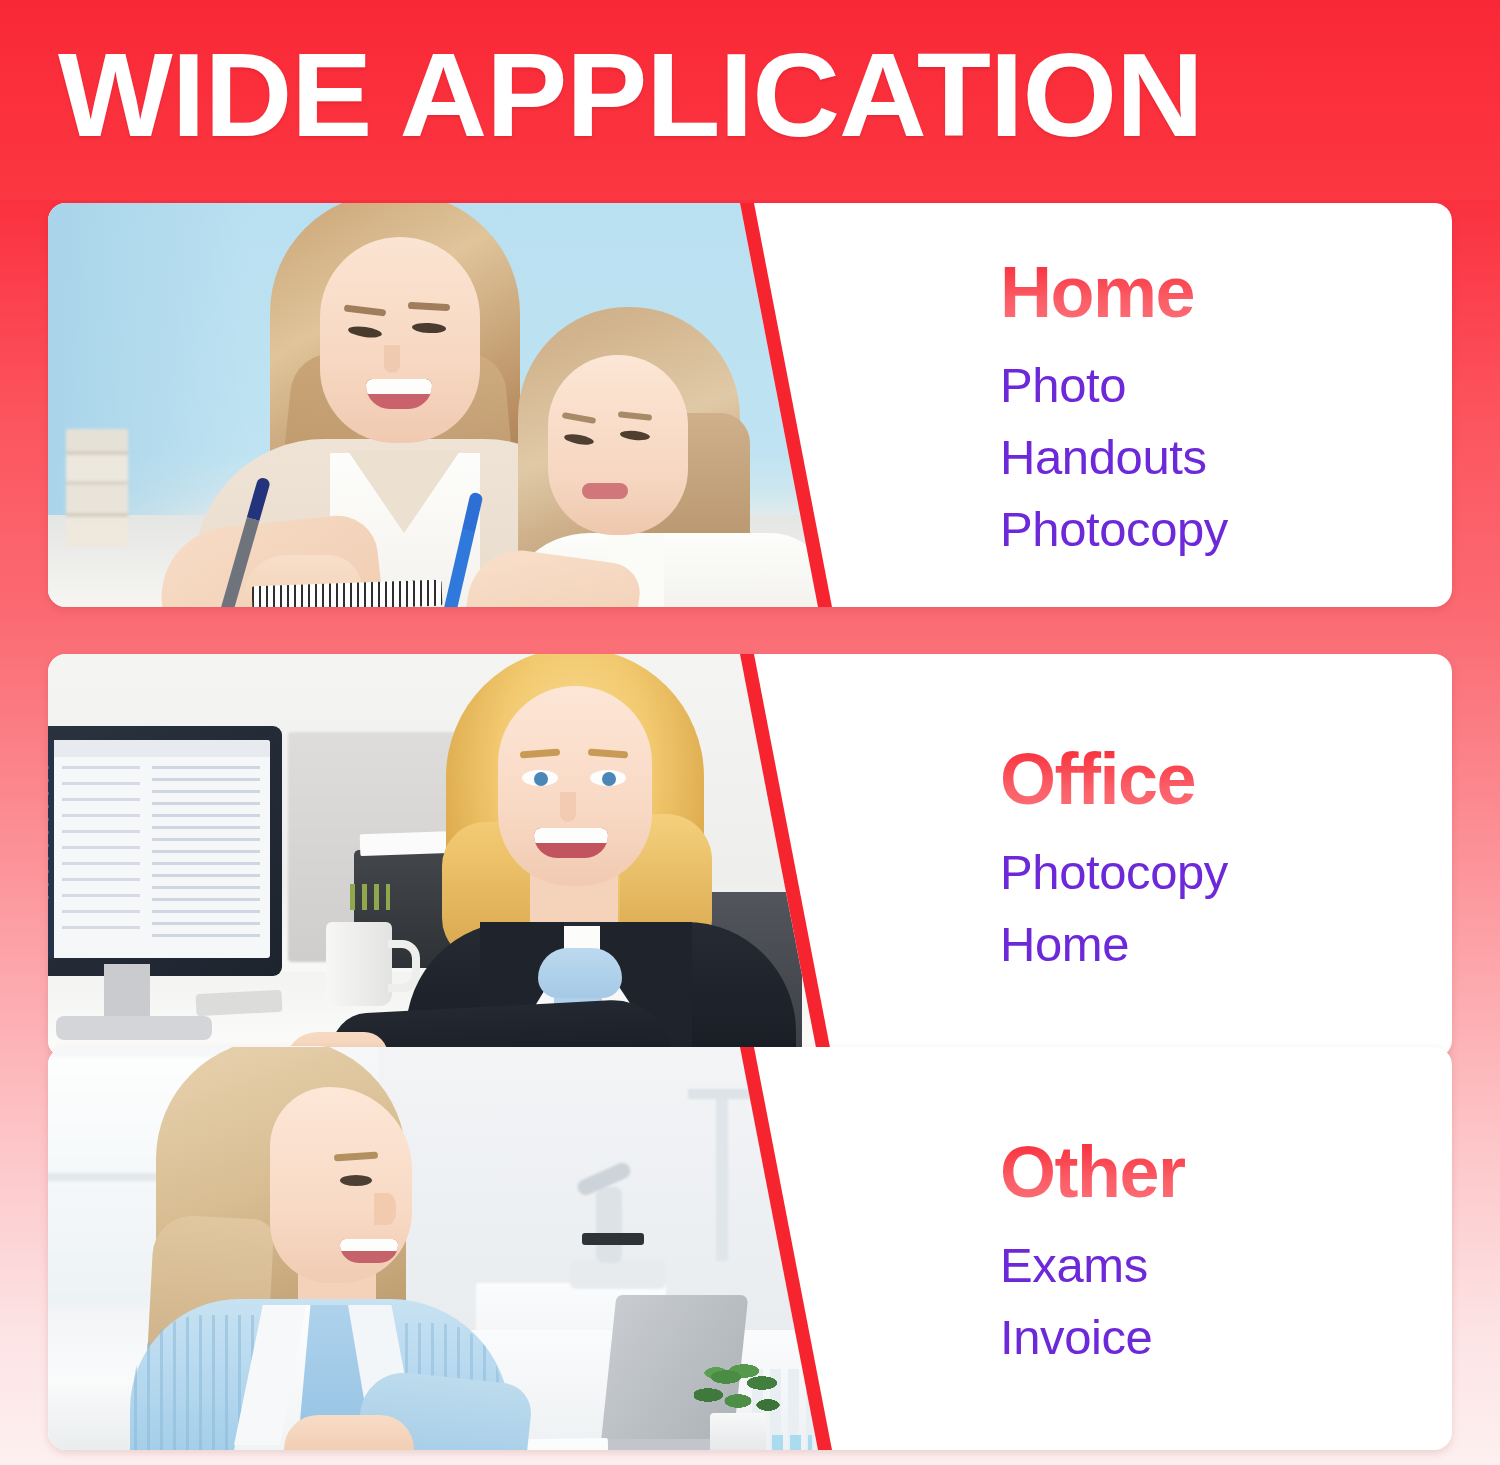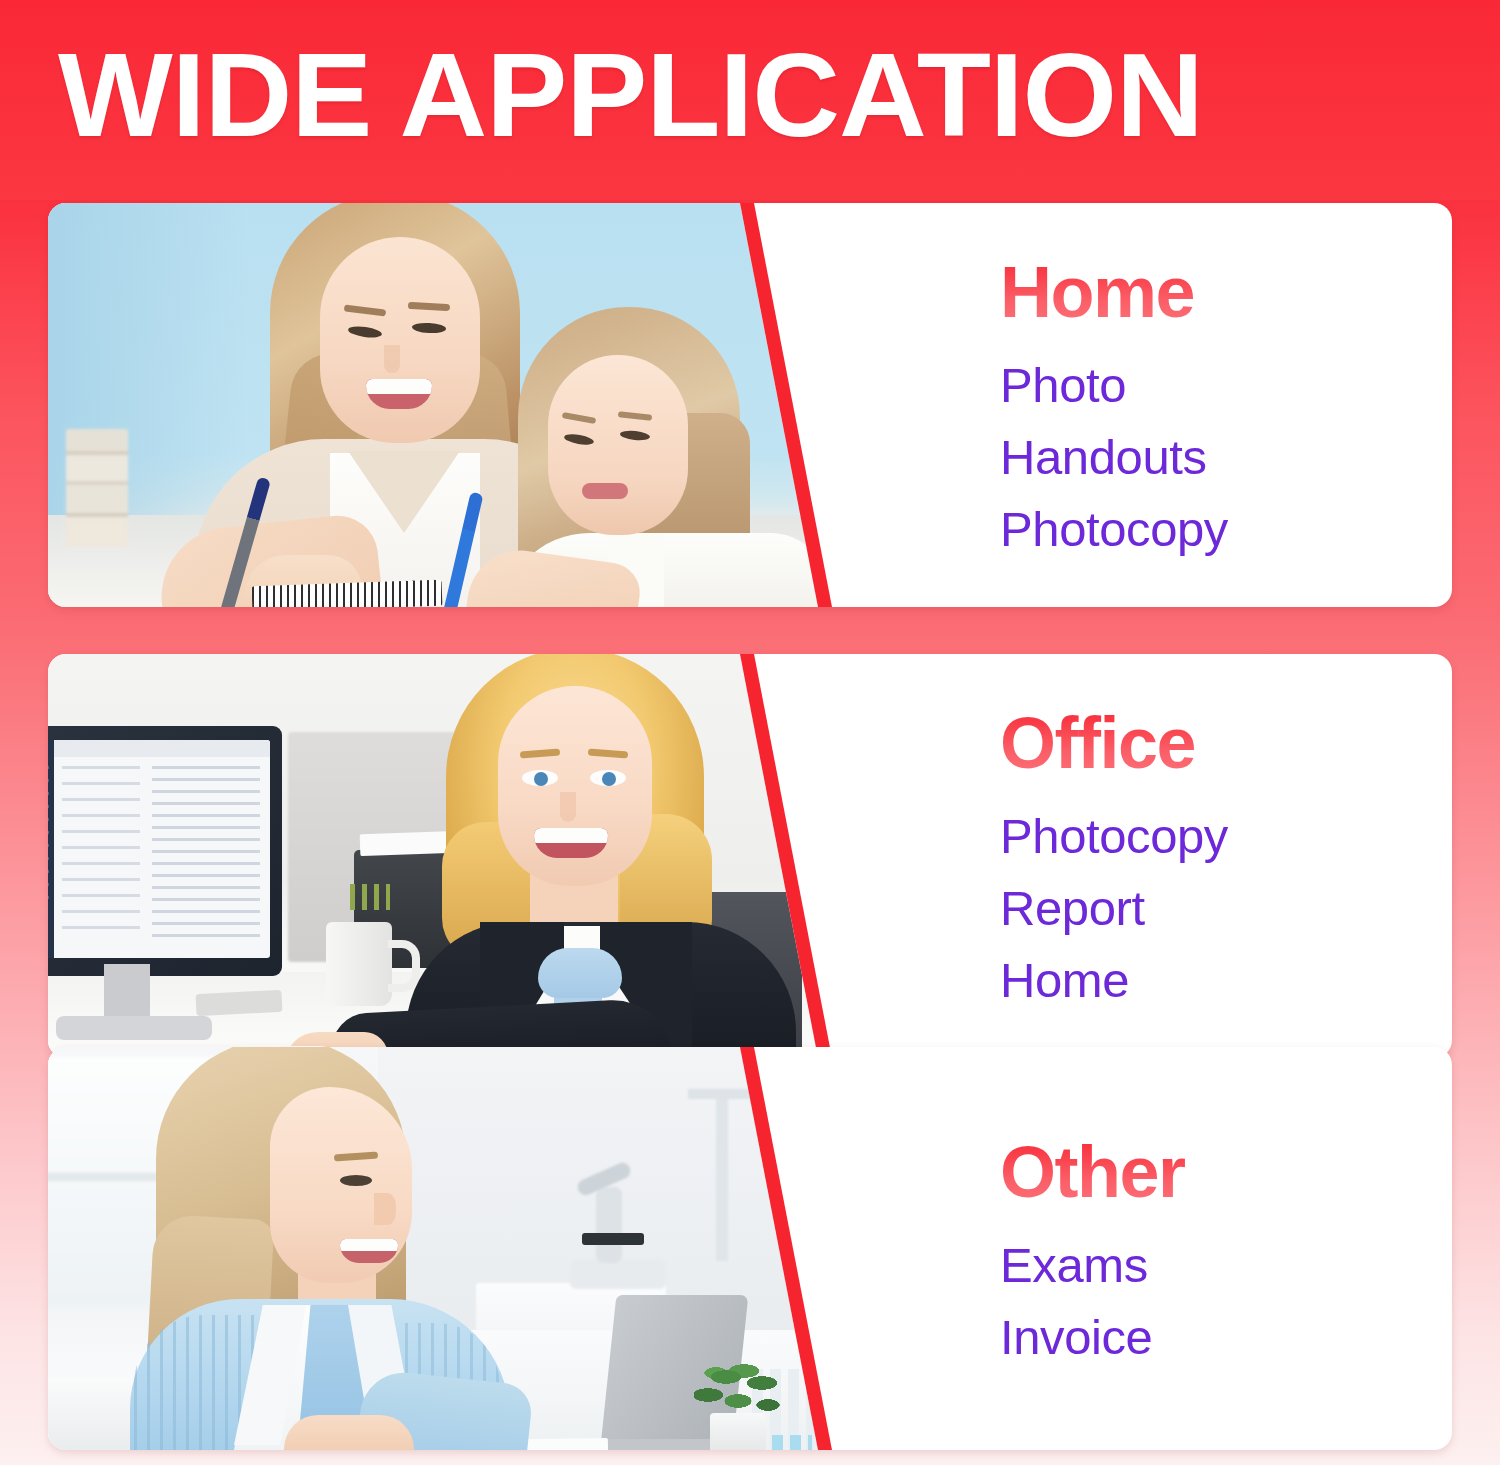--- a/index.html
+++ b/index.html
@@ -612,21 +612,20 @@
         <div class="ph2-mouse"></div>
         <div class="ph2-phone"></div>
       </div>
     </div>
     <div class="card-stripe"></div>
 
     <div class="card-text">
       <h2 class="card-heading">Office</h2>
       <ul class="card-list">
         <li>Photocopy</li>
-        <li>Report</li>
         <li>Home</li>
       </ul>
     </div>
   </div>
 
   <div class="card" id="card-2">
 
     <div class="card-photo">
       <div class="card-photo-inner">
         <div class="ph3-bg"></div>

